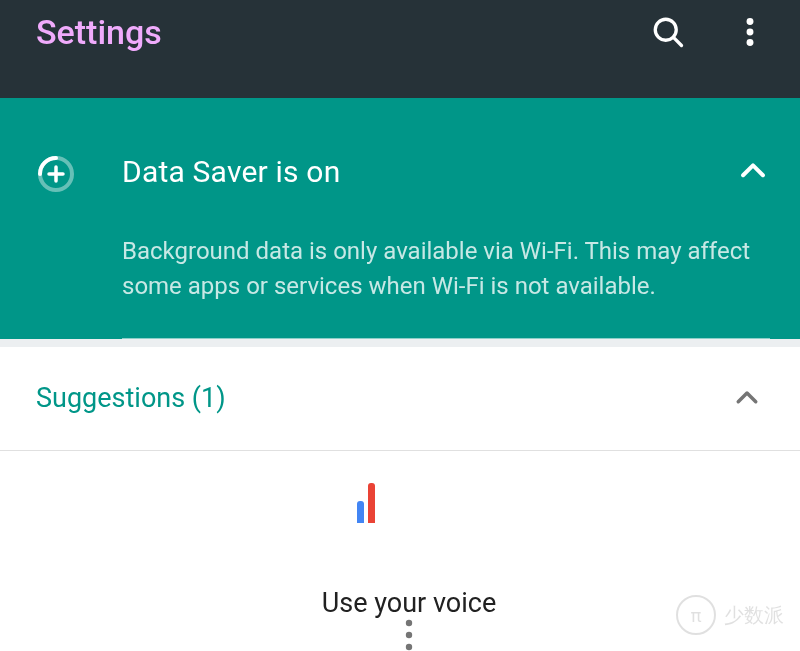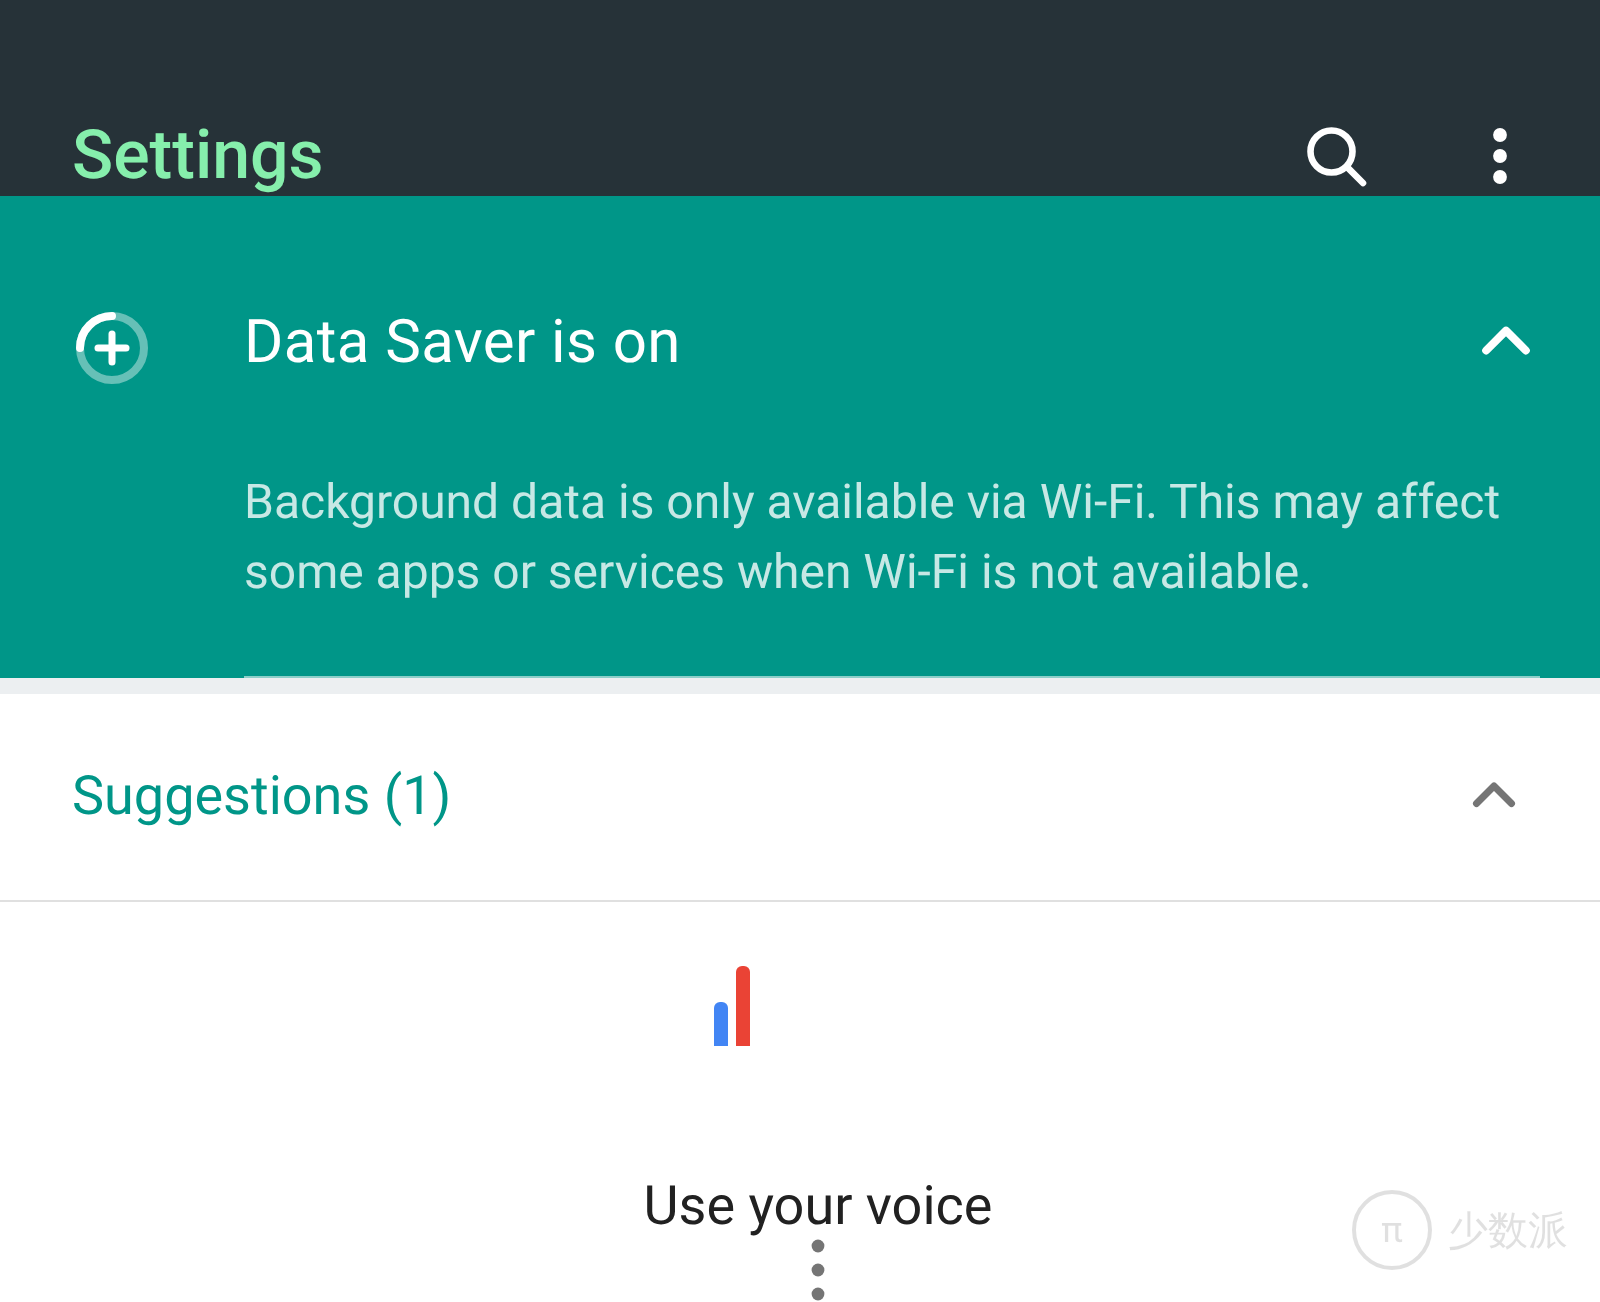--- a/index.html
+++ b/index.html
@@ -6,24 +6,24 @@
   body {
     font-family: Roboto, "Helvetica Neue", Arial, sans-serif;
     width: 800px;
     height: 651px;
     overflow: hidden;
     background: #fff;
   }
   .appbar {
     height: 98px;
     background: #263238;
-    color: #86efac;
+    color: #f0abfc;
     display: flex;
-    align-items: flex-end;
-    padding: 0 30px 0 36px;
+    align-items: flex-start;
+    padding: 12px 30px 0 36px;
   }
   .appbar-title {
     font-size: 34px;
     font-weight: 500;
     flex: 1;
   }
   .appbar-icons { display: flex; align-items: center; gap: 42px; }
   .icon-btn { width: 40px; height: 40px; display: flex; align-items: center; justify-content: center; cursor: pointer; }
   .icon-btn svg { width: 36px; height: 36px; }
 

